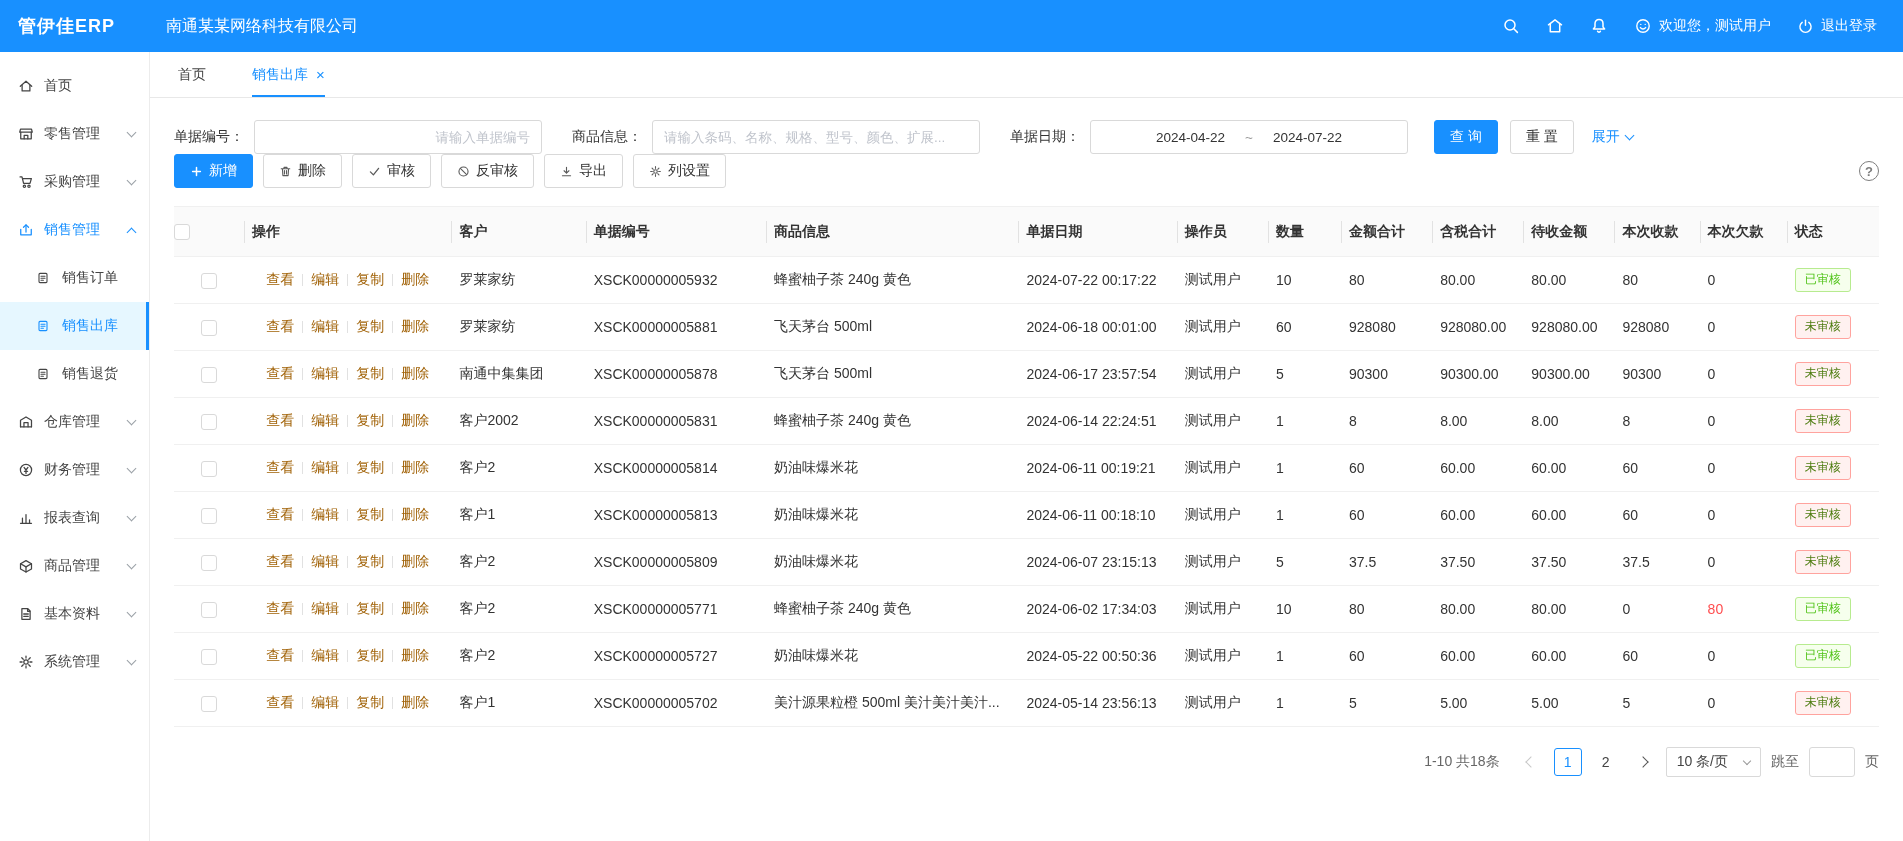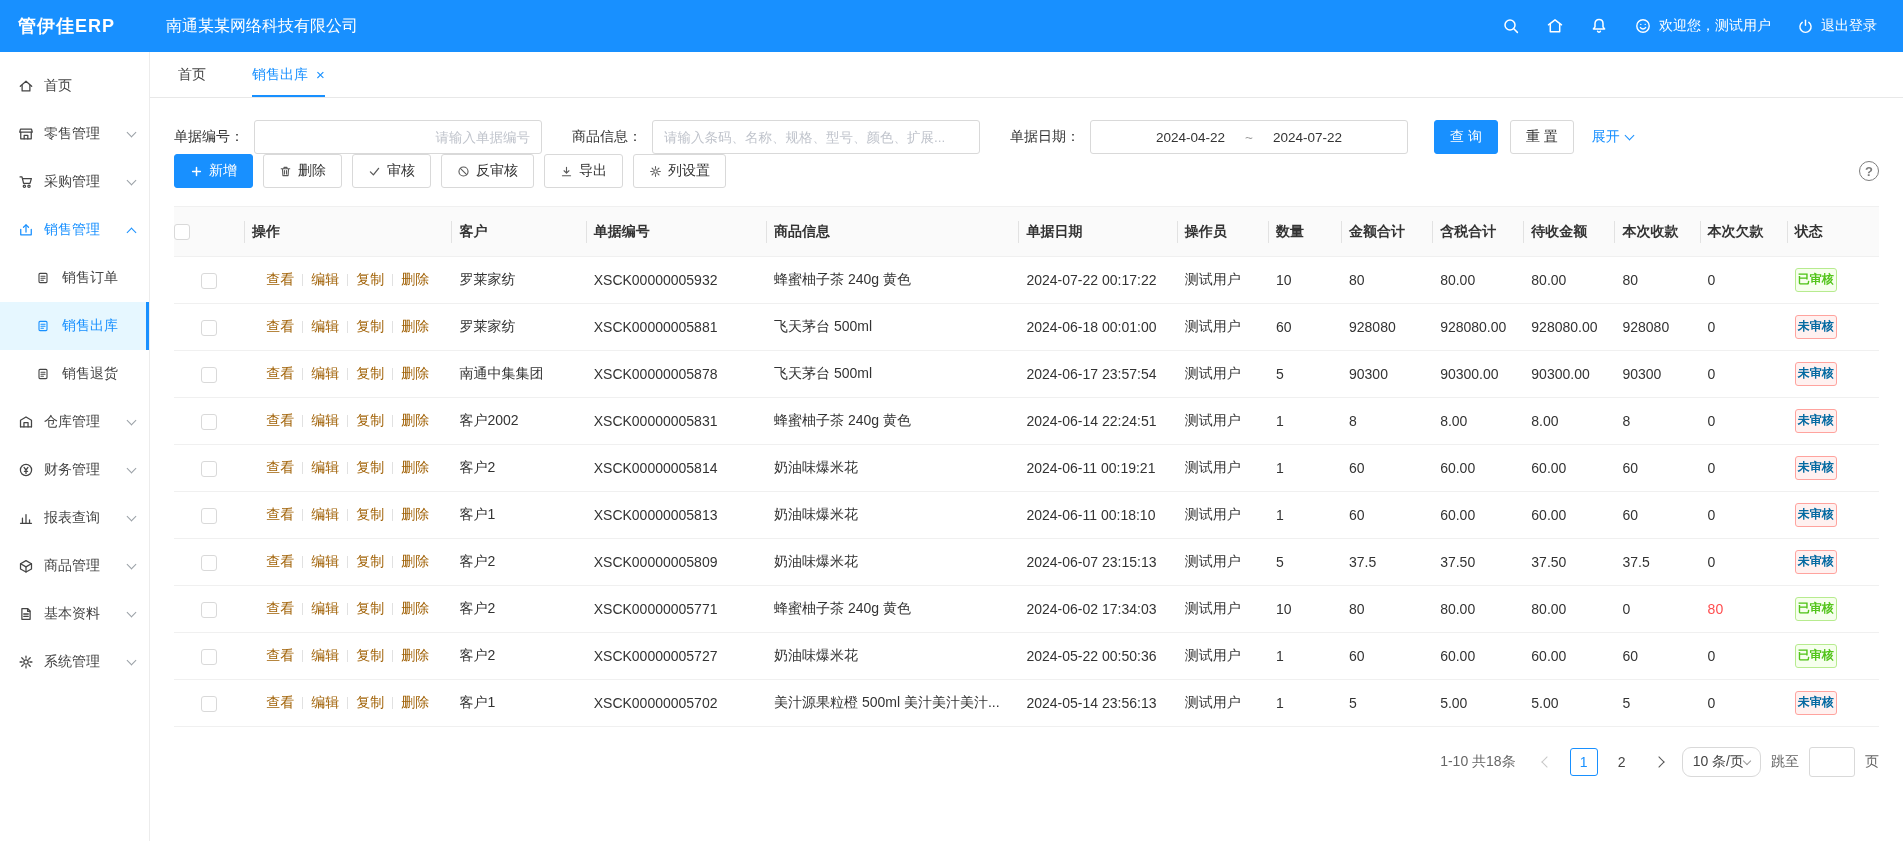--- a/index.html
+++ b/index.html
@@ -59,35 +59,35 @@
   
   .data-table { width:100%; border-collapse:collapse; table-layout:fixed; margin-top:18px; }
   .data-table th { background:#fafafa; height:50px; font-weight:bold; text-align:left; padding:0 8px; color:#333; position:relative; border-top:1px solid #f0f0f0; border-bottom:1px solid #f0f0f0; font-size:14px; }
   .data-table th:not(:first-child)::before { content:""; position:absolute; left:0; top:50%; transform:translateY(-50%); width:1px; height:22px; background:#e2e2e2; }
   .data-table td { height:47px; border-bottom:1px solid #f0f0f0; padding:0 8px; overflow:hidden; white-space:nowrap; text-overflow:ellipsis; font-size:14px; color:#333; }
   .th-center, .col-actions { text-align:center; }
   .col-check { text-align:center; padding:0 !important; }
   .checkbox { width:16px; height:16px; border:1px solid #d9d9d9; border-radius:3px; background:#fff; display:inline-block; vertical-align:middle; cursor:pointer; }
   .action-link { color:#a16207; cursor:pointer; text-decoration:none; }
   .action-sep { display:inline-block; width:1px; height:12px; background:#e1e1e1; margin:0 8px; vertical-align:middle; }
-  .status-badge { display:inline-block; padding:3px 2px; font-size:12px; line-height:1.3; border-radius:3px; border:1px solid transparent;font-weight:bold; }
+  .status-badge { display:inline-block; padding:3px 9px; font-size:12px; line-height:1.3; border-radius:3px; border:1px solid transparent; }
   .status-badge.audited { color:#52c41a; background:#f6ffed; border-color:#b7eb8f; }
-  .status-badge.unaudited { color:#0369a1; background:#fff1f0; border-color:#ffa39e; }
+  .status-badge.unaudited { color:#4d7c0f; background:#fff1f0; border-color:#ffa39e; }
   .red { color:#ff4d4f !important; }
   
   .pagination { display:flex; align-items:center; justify-content:flex-end; margin-top:20px; gap:10px; color:#666; }
   .page-total { margin-right:8px; }
   .page-arrow { width:26px; height:28px; display:flex; align-items:center; justify-content:center; cursor:pointer; }
   .pchev { width:8px; height:8px; border-right:1.6px solid #555; border-bottom:1.6px solid #555; display:inline-block; }
   .pchev.left { transform:rotate(135deg); }
   .pchev.right { transform:rotate(-45deg); }
   .page-arrow.disabled .pchev { border-color:#c8c8c8; }
   .page-num { min-width:28px; height:28px; display:flex; align-items:center; justify-content:center; border-radius:3px; color:#444; cursor:pointer; }
   .page-num.active { border:1px solid #1890ff; color:#1890ff; }
-  .page-size { height:30px; border:1px solid #d9d9d9; border-radius:9px; display:flex; align-items:center; padding:8px 10px; gap:0; cursor:pointer; color:#444; }
+  .page-size { height:30px; border:1px solid #d9d9d9; border-radius:2px; display:flex; align-items:center; padding:8px 10px; gap:16px; cursor:pointer; color:#444; }
   .page-size .chev { border-color:#999; width:6px; height:6px; margin-top:-2px; }
   .jump-input { width:46px; height:30px; border:1px solid #d9d9d9; border-radius:3px; outline:none; padding:0 6px; font-family:inherit; }
 </style>
 </head>
 <body>
 
 <div class="topbar">
   <div class="logo">管伊佳ERP</div>
   <div class="company">南通某某网络科技有限公司</div>
   <div class="topbar-right">

